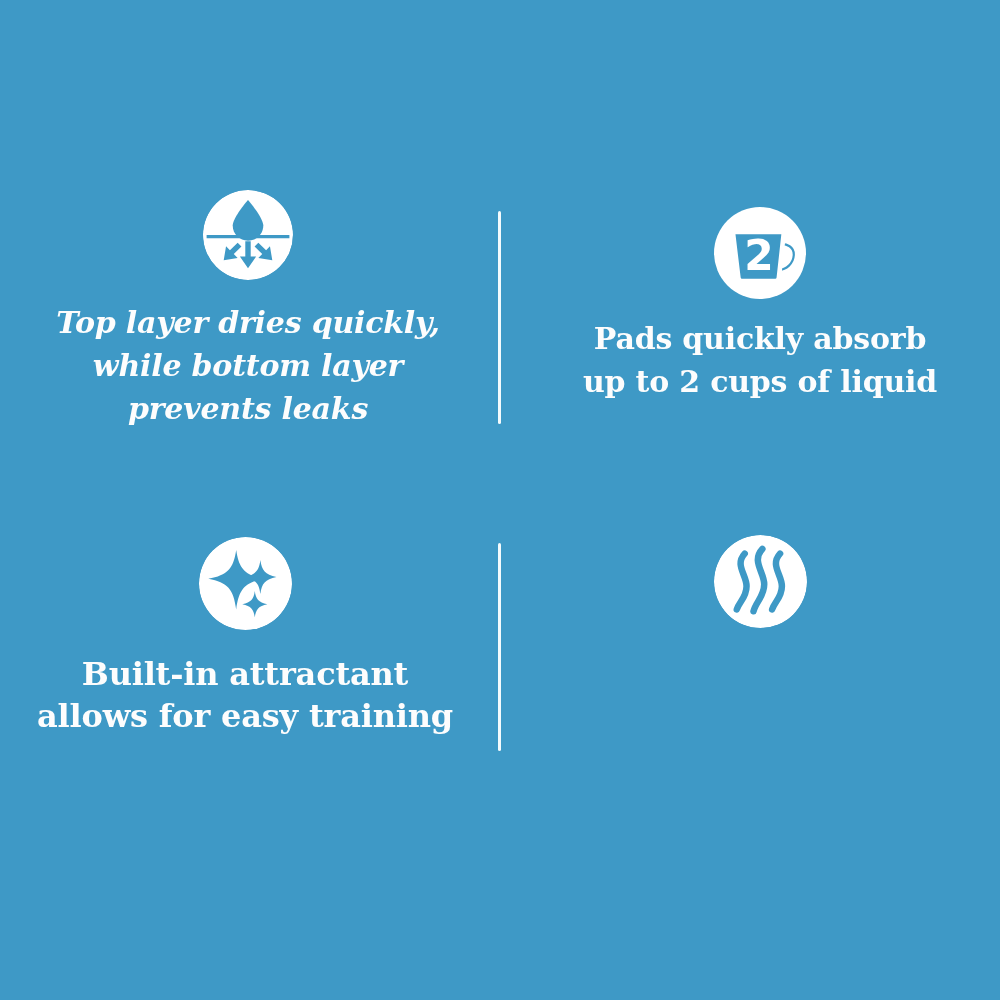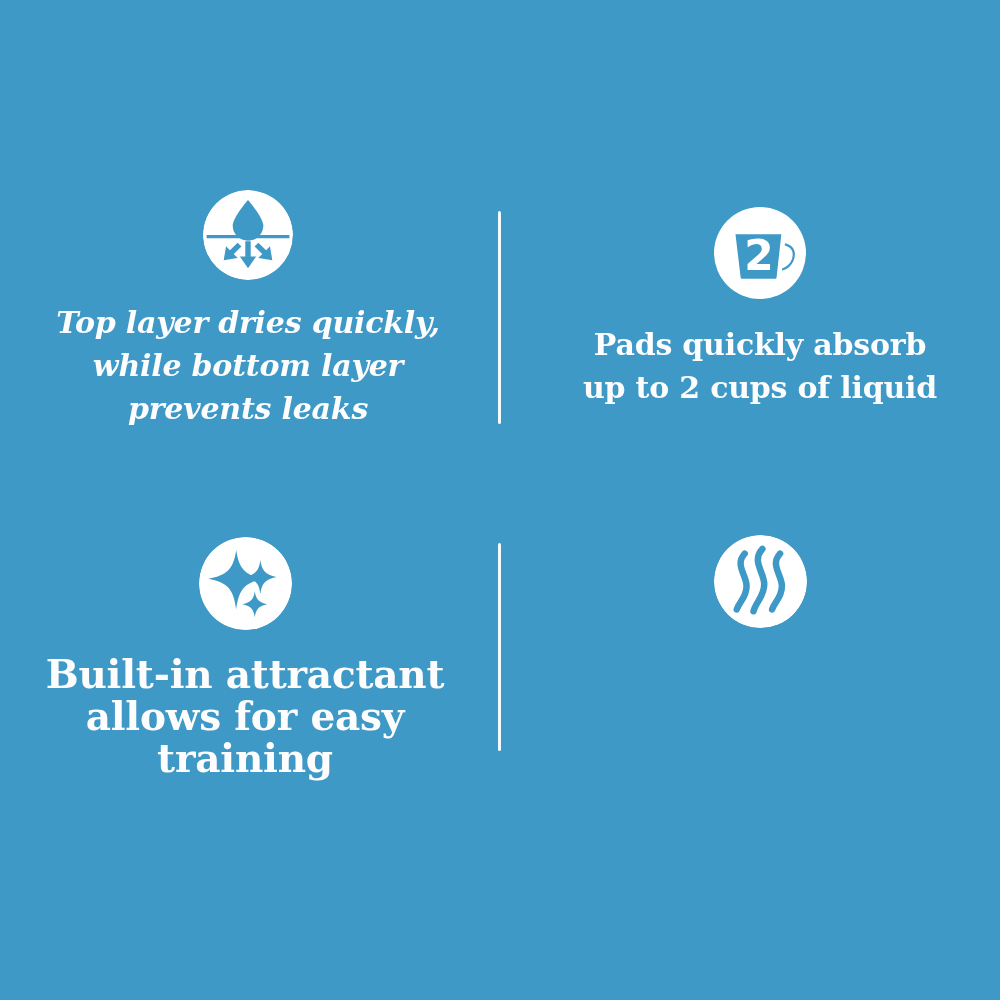--- a/index.html
+++ b/index.html
@@ -43,23 +43,23 @@
   .caption {
     color: #fdfdfd;
     font-family: "DejaVu Serif", serif;
     font-weight: bold;
     font-size: 30px;
     line-height: 43px;
     letter-spacing: -0.2px;
     white-space: pre-line;
     text-rendering: optimizeLegibility;
   }
-  .caption.tight { font-size: 39px; line-height: 42px; }
+  .caption.tight { font-size: 32px; line-height: 42px; }
   .cap-gap-lg { margin-top: 21px; }
-  .cap-gap-md { margin-top: 24px; }
+  .cap-gap-md { margin-top: 18px; }
   .cap-gap-sm { margin-top: 23px; }
 
   
   .divider {
     position: absolute;
     width: 3px;
     background: #f4fbfd;
     border-radius: 2px;
   }
   .divider.top    { left: 498px; top: 211px; height: 213px; }

